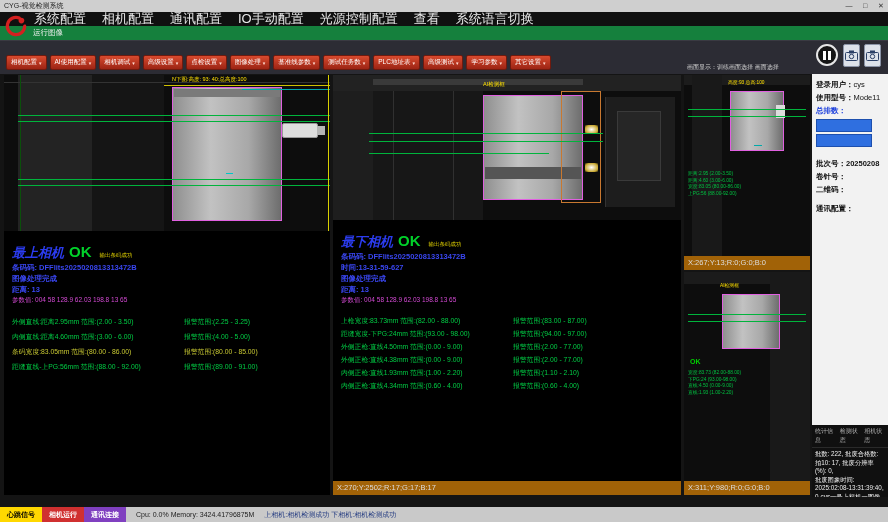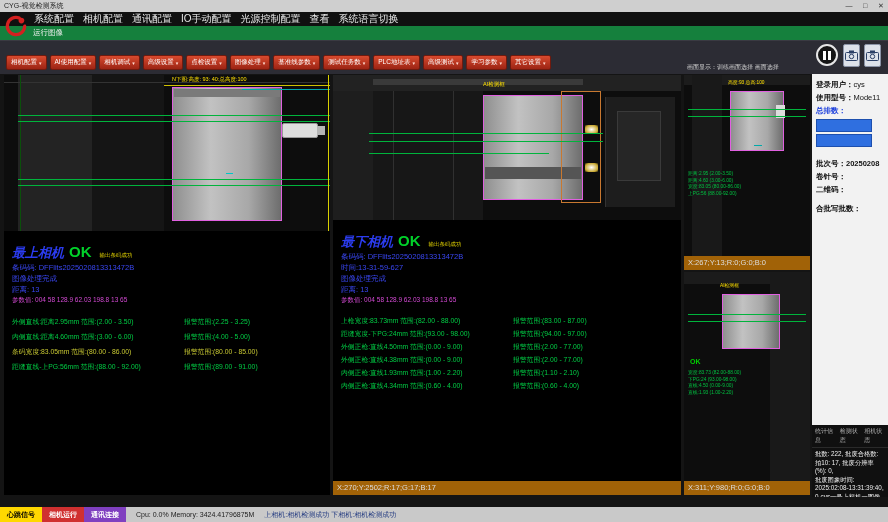--- a/index.html
+++ b/index.html
@@ -8,21 +8,21 @@
        font-family:"Liberation Sans","DejaVu Sans",sans-serif;}
   .ov{position:absolute;}
   
   #titlebar{position:absolute;left:0;top:0;width:888px;height:12px;background:#cfcfcf;
             color:#222;font-size:7px;line-height:12px;}
   #titlebar .title{position:absolute;left:4px;top:0;}
   #titlebar .winbtns{position:absolute;right:2px;top:0;display:flex;gap:6px;}
   #titlebar .winbtns span{display:inline-block;width:10px;text-align:center;color:#333;cursor:default;}
   
   #menubar{position:absolute;left:0;top:12px;width:888px;height:14px;background:#101010;}
-  #menubar .items{position:absolute;left:34px;top:0;display:flex;gap:9px;font-size:10px;
+  #menubar .items{position:absolute;left:34px;top:0;display:flex;gap:16px;font-size:13px;
                   color:#e8e8e8;line-height:14px;white-space:nowrap;}
   #logo{position:absolute;left:3px;top:13px;width:26px;height:26px;z-index:6;}
   
   #tabrow{position:absolute;left:0;top:26px;width:888px;height:14px;background:#15803d;}
   #tabrow .tab{position:absolute;left:33px;top:0;font-size:7.5px;color:#f0f0f0;line-height:14px;}
   
   #toolbar{position:absolute;left:0;top:40px;width:888px;height:34px;background:#2c2c34;border-top:1px solid #3a3a42;}
   #toolbar .btns{position:absolute;left:6px;bottom:4px;display:flex;gap:3px;}
   .tbtn{display:flex;align-items:center;gap:2px;background:linear-gradient(#d84a2e,#9c2414);
         border:1px solid #701a0e;border-radius:2px;color:#fff;font-size:6.5px;
@@ -48,21 +48,21 @@
             color:#ddd;font-size:7.5px;line-height:14px;padding-left:4px;white-space:nowrap;}
   .part{background:linear-gradient(90deg,#8f8f8f 0%,#c2c2c2 35%,#a8a8a8 70%,#6d6d6d 100%);
         border:1px solid #e060e0;}
   .hline{height:1px;background:#00b43c;}
   .ytext{color:#ffe000;font-size:5.5px;white-space:nowrap;}
   
   .info{position:relative;padding:12px 8px 0 8px;}
   .cam-title{color:#2b3cf0;font-size:13px;font-weight:bold;font-style:italic;}
   .cam-ok{color:#00d22a;font-size:15px;font-weight:bold;margin-left:5px;}
   .cam-note{color:#e0d000;font-size:5.5px;margin-left:8px;}
-  .btxt{color:#3946f0;font-size:7.5px;line-height:11px;font-weight:normal;white-space:nowrap;}
+  .btxt{color:#3946f0;font-size:7.5px;line-height:11px;font-weight:bold;white-space:nowrap;}
   .mtxt{color:#d44ad4;font-size:6.5px;line-height:10px;white-space:nowrap;}
   .meas{margin-top:9px;}
   .meas-row{display:flex;font-size:6.8px;color:#00cc44;white-space:nowrap;}
   #panel-left .meas-row{line-height:15px;}
   #panel-mid .meas-row{line-height:13px;}
   .meas-row .m-text{width:172px;}
   .meas-row.warn{color:#c8c832;}
   .tline{color:#00c040;font-size:4.8px;line-height:6.5px;white-space:nowrap;}
   
   #sidepanel{position:absolute;left:812px;top:74px;width:76px;height:351px;background:#f2f2f2;
@@ -348,21 +348,21 @@
     <div class="row"><span class="lbl">登录用户：</span><span>cys</span></div>
     <div class="row"><span class="lbl">使用型号：</span><span>Mode11</span></div>
     <div class="row blue">总排数：</div>
     <div class="valbox"></div>
     <div class="valbox"></div>
     <div style="height:8px;"></div>
     <div class="row"><span class="lbl">批次号：</span><span style="font-weight:bold;">20250208</span></div>
     <div class="row lbl">卷针号：</div>
     <div class="row lbl">二维码：</div>
     <div style="height:6px;"></div>
-    <div class="row lbl">合批写批数：</div>
+    <div class="row lbl">通讯配置：</div>
   </div>
 
   <div id="statspanel">
     <div class="tabs">
       <span>统计信息</span>
       <span>检测状态</span>
       <span>相机状态</span>
     </div>
     <div class="body">
       <div>批数: 222, 批废合格数:</div>

